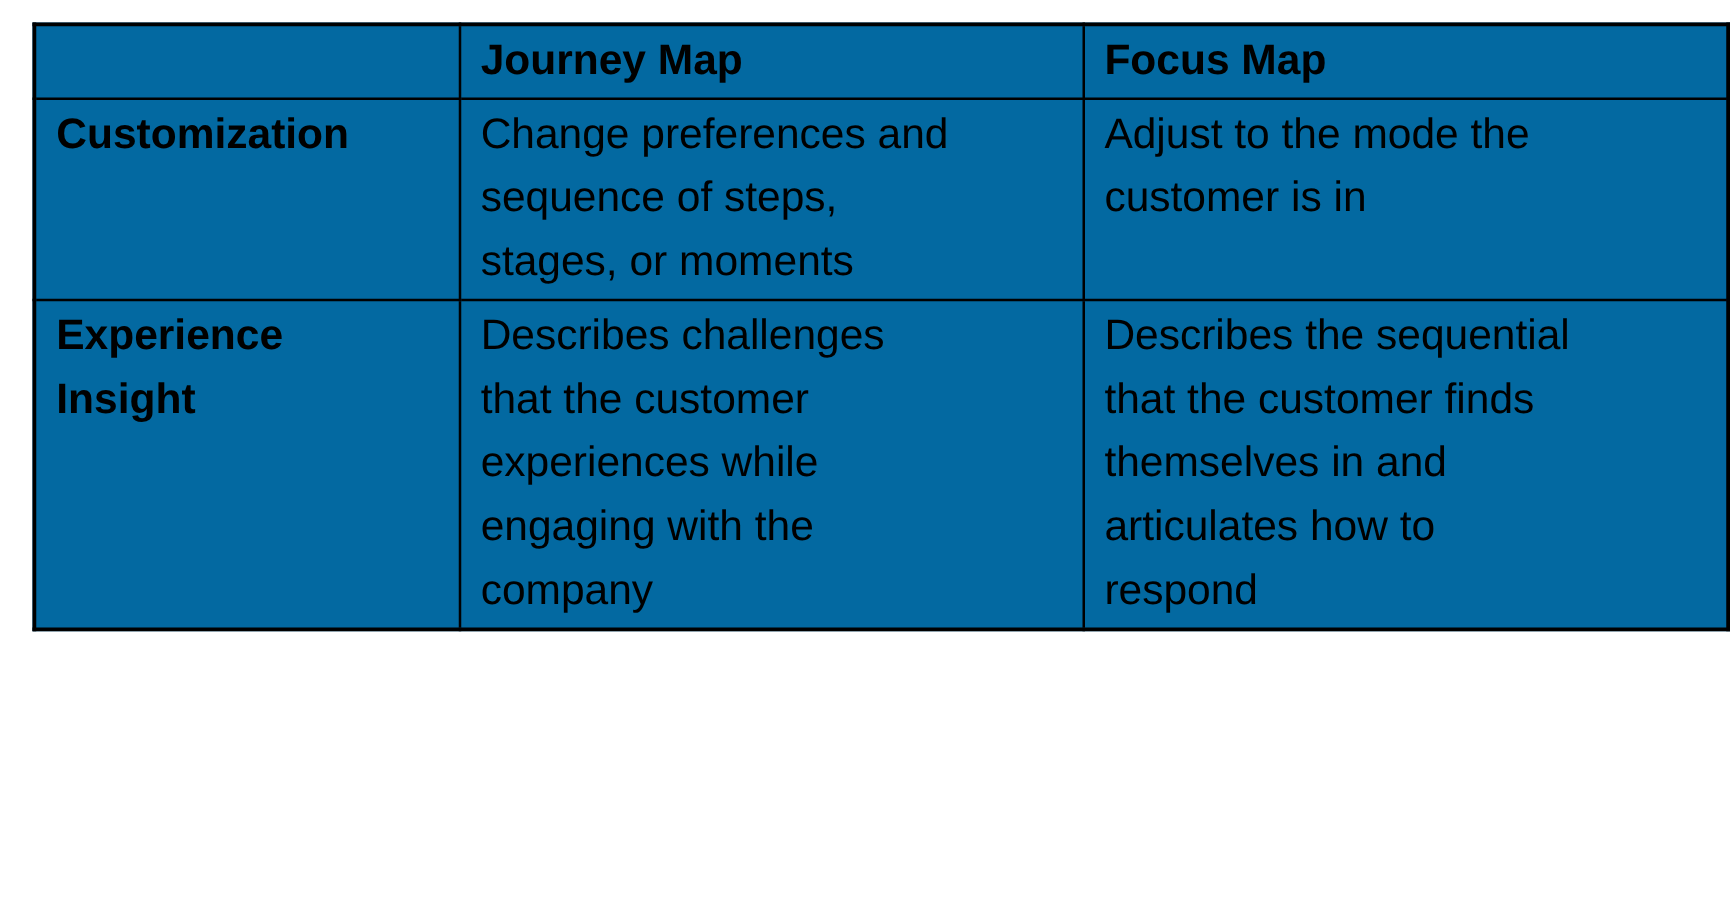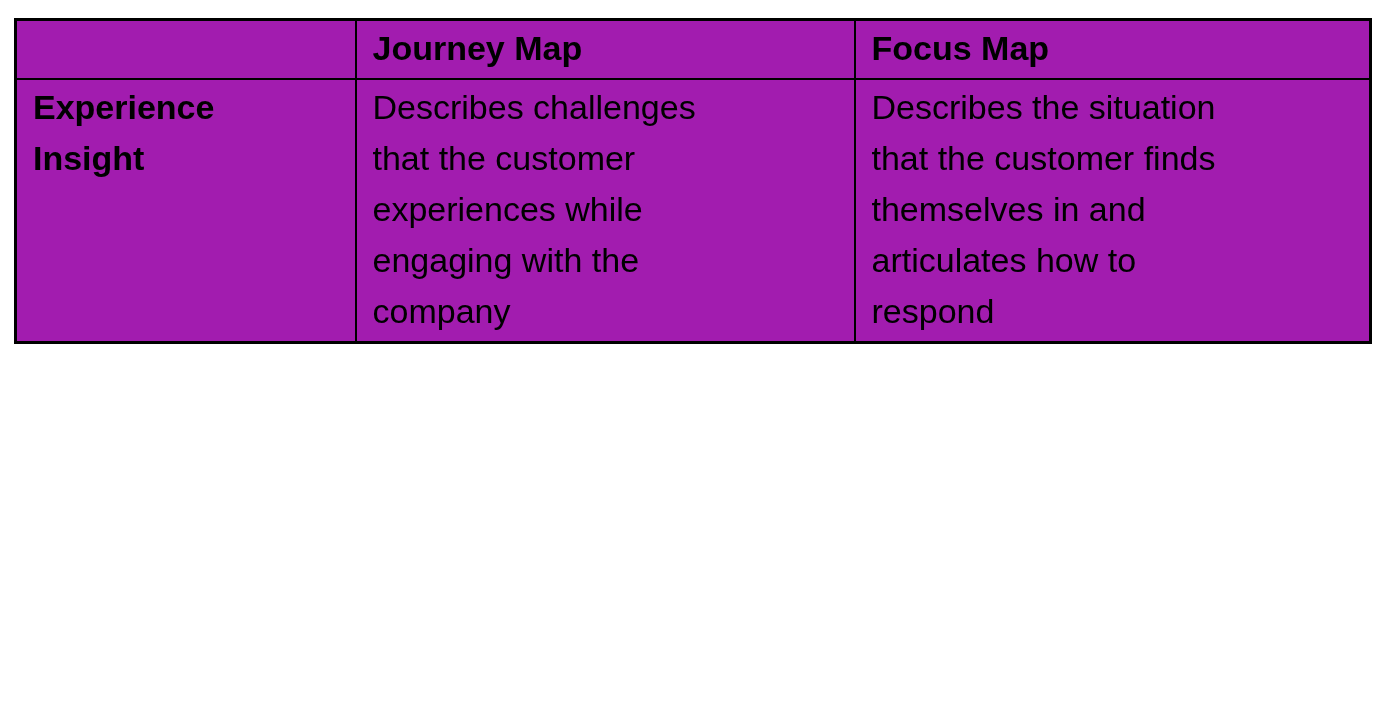--- a/index.html
+++ b/index.html
@@ -11,27 +11,27 @@
     font-family: "Liberation Sans", sans-serif;
   }
   .page {
     position: relative;
     width: 1384px;
     height: 726px;
     background: #ffffff;
   }
   table.compare {
     position: absolute;
-    left: 14px;
+    left: 26px;
     top: 18px;
     width: 1355px;
     border-collapse: collapse;
     table-layout: fixed;
     border: 3px solid #000000;
-    background: #a21caf;
+    background: #0369a1;
   }
   table.compare th,
   table.compare td {
     border: 2px solid #000000;
     vertical-align: top;
     text-align: left;
     padding: 2px 16px 4px 16px;
     font-size: 34px;
     line-height: 51px;
     color: #000000;
@@ -57,29 +57,37 @@
       <col style="width:516px">
     </colgroup>
     <thead>
       <tr class="r-header">
         <th></th>
         <th>Journey Map</th>
         <th>Focus Map</th>
       </tr>
     </thead>
     <tbody>
+      <tr class="r-custom">
+        <th>Customization</th>
+        <td>Change preferences and
+sequence of steps,
+stages, or moments</td>
+        <td>Adjust to the mode the
+customer is in</td>
+      </tr>
       <tr class="r-experience">
         <th>Experience
 Insight</th>
         <td>Describes challenges
 that the customer
 experiences while
 engaging with the
 company</td>
-        <td>Describes the situation
+        <td>Describes the sequential
 that the customer finds
 themselves in and
 articulates how to
 respond</td>
       </tr>
     </tbody>
   </table>
 </div>
 
 </body></html>

